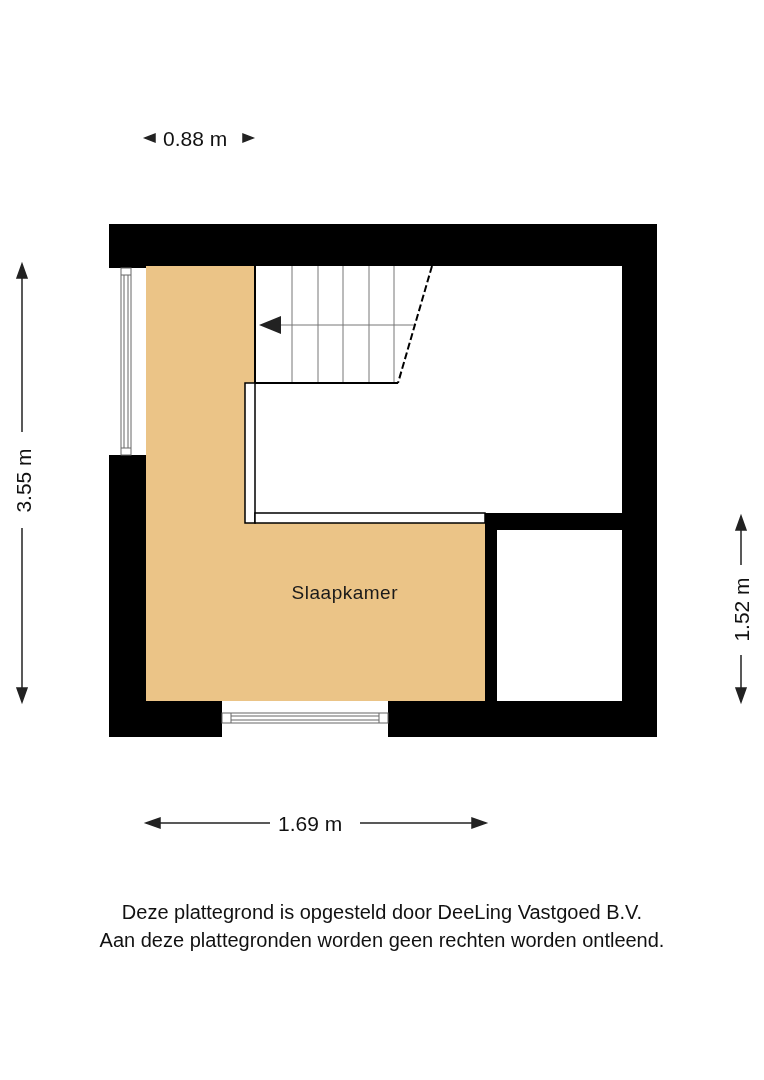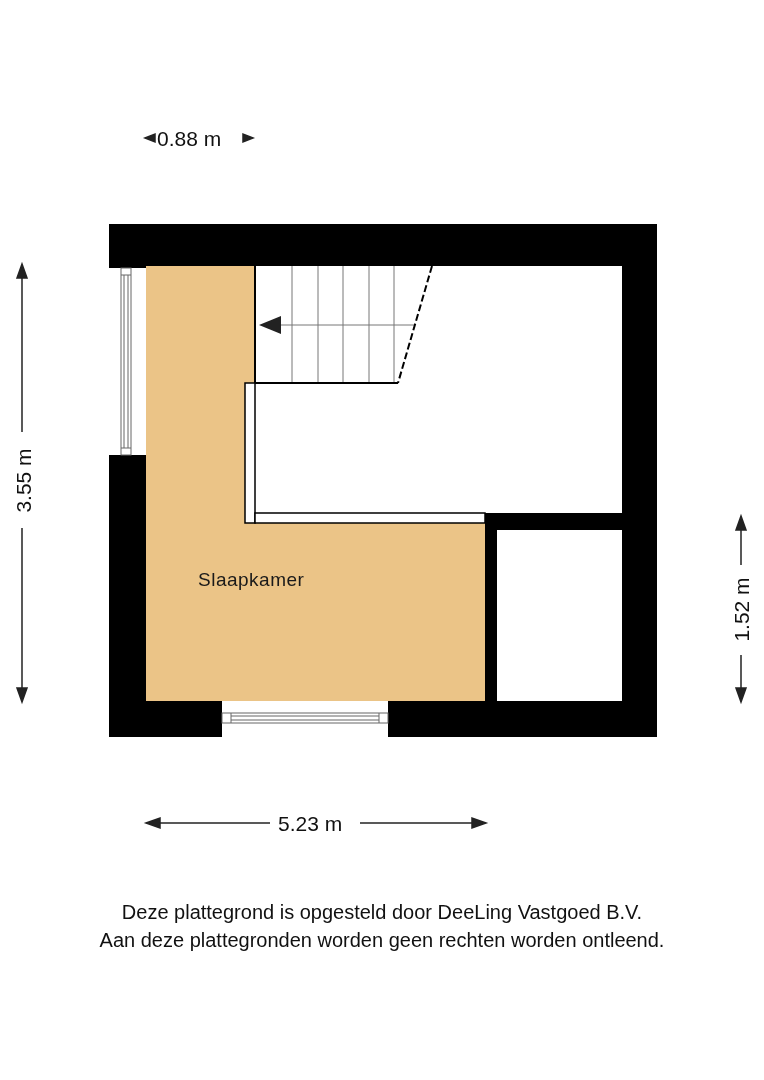--- a/index.html
+++ b/index.html
@@ -1,20 +1,20 @@
 <!DOCTYPE html>
 <html><head>
 <meta charset="utf-8">
 <style>
   html, body { margin: 0; padding: 0; background: #ffffff; }
   body { width: 764px; height: 1080px; position: relative; overflow: hidden;
          font-family: "Liberation Sans", sans-serif; color: #111; }
   svg.plan { position: absolute; left: 0; top: 0; }
   .dim-label { position: absolute; font-size: 21px; color: #111; white-space: nowrap; line-height: 1; }
-  .room-label { position: absolute; text-align: left; color: #1a1a1a; line-height: 1.22; }
+  .room-label { position: absolute; text-align: right; color: #1a1a1a; line-height: 1.22; margin-top: 13px; }
   .room-name { font-size: 19px; letter-spacing: 0.5px; }
   .room-area { font-size: 19px; }
   .room-height { font-size: 17px; }
   .footer { position: absolute; left: 0; width: 764px; top: 898px; text-align: center;
             font-size: 20px; line-height: 28px; color: #111; }
   .vlabel { position: absolute; transform: rotate(-90deg); transform-origin: center center;
             font-size: 21px; white-space: nowrap; line-height: 1; }
 </style>
 </head>
 <body>
@@ -96,24 +96,24 @@
     <polygon points="741,516 736,530 746,530"></polygon>
     <polygon points="741,702 736,688 746,688"></polygon>
 
     <line x1="150" y1="823" x2="270" y2="823"></line>
     <line x1="360" y1="823" x2="482" y2="823"></line>
     <polygon points="146,823 160,818 160,828"></polygon>
     <polygon points="486,823 472,818 472,828"></polygon>
   </g>
 </svg>
 
-<div class="dim-label" style="left:157px; top:128px;">0.88 m</div>
+<div class="dim-label" style="left:163px; top:128px;">0.88 m</div>
 <div class="vlabel" style="left:-12px; top:470px; width:70px; text-align:center;">3.55 m</div>
 <div class="vlabel" style="left:706px; top:599px; width:70px; text-align:center;">1.52 m</div>
-<div class="dim-label" style="left:278px; top:813px;">5.23 m</div>
+<div class="dim-label" style="left:278px; top:813px;">1.69 m</div>
 
 <div class="room-label" style="left:198px; top:568px; width:200px;">
   <div class="room-name">Slaapkamer</div>
 </div>
 
 <div class="footer">
   <div>Deze plattegrond is opgesteld door DeeLing Vastgoed B.V.</div>
   <div>Aan deze plattegronden worden geen rechten worden ontleend.</div>
 </div>
 

